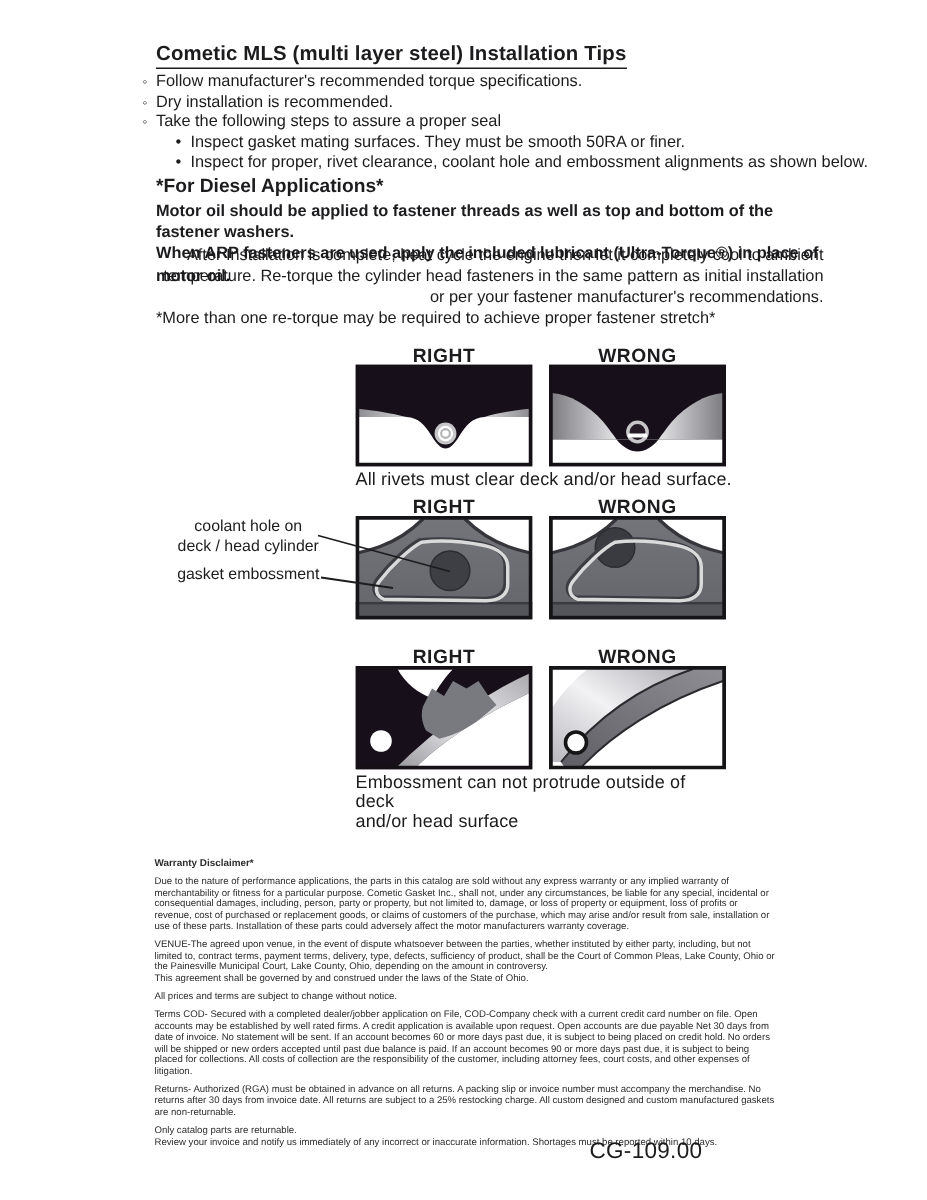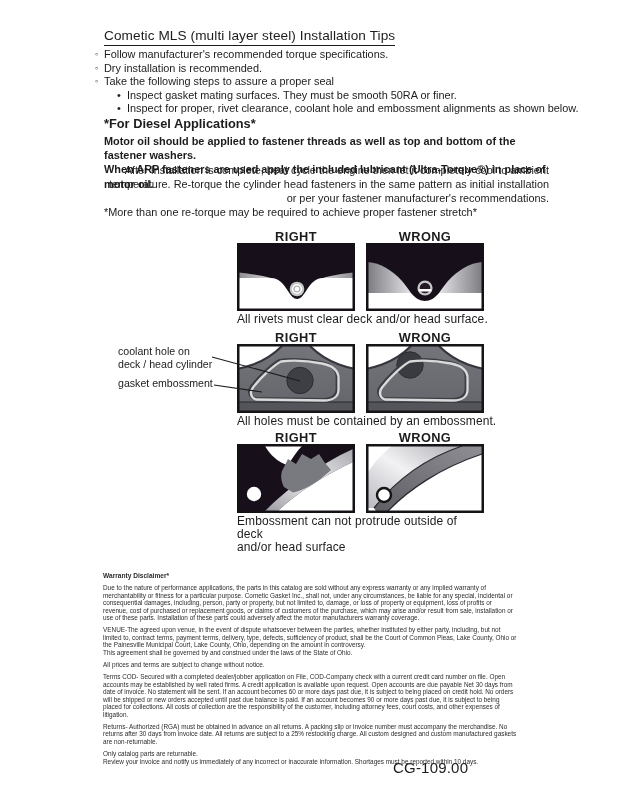--- a/index.html
+++ b/index.html
@@ -1,38 +1,38 @@
 <!DOCTYPE html>
 <html><head>
 <meta charset="utf-8">
 <style>
   html,body{margin:0;padding:0;background:#ffffff;}
   .page{position:relative;width:618px;height:800px;background:#ffffff;
         font-family:"Liberation Sans",sans-serif;color:#1c1c1e;overflow:hidden;}
 
-  .title{position:absolute;left:104px;top:28px;margin:0;font-size:13.6px;font-weight:normal;}
+  .title{position:absolute;left:104px;top:28px;margin:0;font-size:13.6px;font-weight:bold;}
   .title .u{border-bottom:1.6px solid #1c1c1e;padding-bottom:1.5px;letter-spacing:.1px;}
 
   .bullets{position:absolute;left:95px;top:48px;font-size:10.9px;line-height:13.5px;}
   .b-row{display:flex;}
   .b-mark{width:9px;flex:0 0 9px;font-size:9px;line-height:13.5px;}
   .sub{margin-left:22px;}
   .sub .b-mark{width:10px;flex:0 0 10px;font-size:11px;}
 
   .diesel-h{position:absolute;left:104px;top:116px;margin:0;font-size:12.8px;font-weight:bold;}
   .body{position:absolute;left:104px;margin:0;font-size:10.9px;line-height:14.2px;width:445px;}
   .body .ln{display:block;}
   .p1{top:134px;font-weight:bold;} .p2{top:163px;text-align:right;} .p3{top:205px;}
 
   .dg-label{position:absolute;transform:translateX(-50%);font-size:12.8px;font-weight:bold;letter-spacing:.4px;}
   .dg-box{position:absolute;width:118px;display:block;}
   .dg-cap{position:absolute;left:237px;font-size:12px;letter-spacing:.1px;line-height:13px;}
   .cap-w{width:236px;}
 
-  .lab{position:absolute;text-align:left;font-size:10.6px;line-height:12.6px;width:95px;left:118px;}
+  .lab{position:absolute;text-align:center;font-size:10.6px;line-height:12.6px;width:95px;left:118px;}
   .lab .ln{display:block;}
   .leader{position:absolute;left:210px;top:350px;pointer-events:none;}
 
   .legal{position:absolute;left:103px;top:572px;width:414px;font-size:6.4px;line-height:7.4px;color:#2c2c2e;}
   .legal h3{margin:0 0 5px 0;font-size:6.6px;}
   .legal p{margin:0 0 5px 0;}
   .legal p.nogap{margin-bottom:0;}
 
   .code{position:absolute;left:393px;top:759px;font-size:15px;letter-spacing:.2px;}
 </style>
@@ -173,21 +173,20 @@
     <path d="M44,17.5 C37,21 24,33 16,43.5 C12.5,48 13.5,53.5 19,55.5 L87,56.5 C96,56.5 101.5,52.5 101.5,45.5 L101.5,34 C101.5,26.5 95,21.5 85,19.5 C72,17 56,16 44,17.5 Z" fill="none" stroke="#3c3c43" stroke-width="3.2" transform="translate(-1.3,-1)"></path>
     <path d="M44,17.5 C37,21 24,33 16,43.5 C12.5,48 13.5,53.5 19,55.5 L87,56.5 C96,56.5 101.5,52.5 101.5,45.5 L101.5,34 C101.5,26.5 95,21.5 85,19.5 C72,17 56,16 44,17.5 Z" fill="none" stroke="#dadadb" stroke-width="2.3"></path>
     <rect x="1.25" y="1.25" width="115.5" height="66.5" fill="none" stroke="#151518" stroke-width="2.5"></rect>
   </svg>
 
   <svg class="leader" width="170" height="55" viewBox="0 0 170 55">
     <line x1="2" y1="7" x2="90" y2="31" stroke="#1c1c1e" stroke-width="1.2"></line>
     <line x1="4" y1="35" x2="52" y2="42" stroke="#1c1c1e" stroke-width="1.2"></line>
   </svg>
 
-  <div class="dg-cap" style="top:415px">All holes must be contained by an embossment.</div>
 
   <div class="dg-label" style="left:296px;top:430px">RIGHT</div>
   <div class="dg-label" style="left:425px;top:430px">WRONG</div>
 
   <svg class="dg-box" style="left:237px;top:444px" width="118" height="69" viewBox="0 0 118 69">
     <defs>
       <linearGradient id="silver3" x1="0" y1="1" x2="1" y2="0">
         <stop offset="0" stop-color="#9a9aa0"></stop>
           <stop offset="0.5" stop-color="#f0f0f2"></stop>
           <stop offset="1" stop-color="#a8a8ae"></stop>

